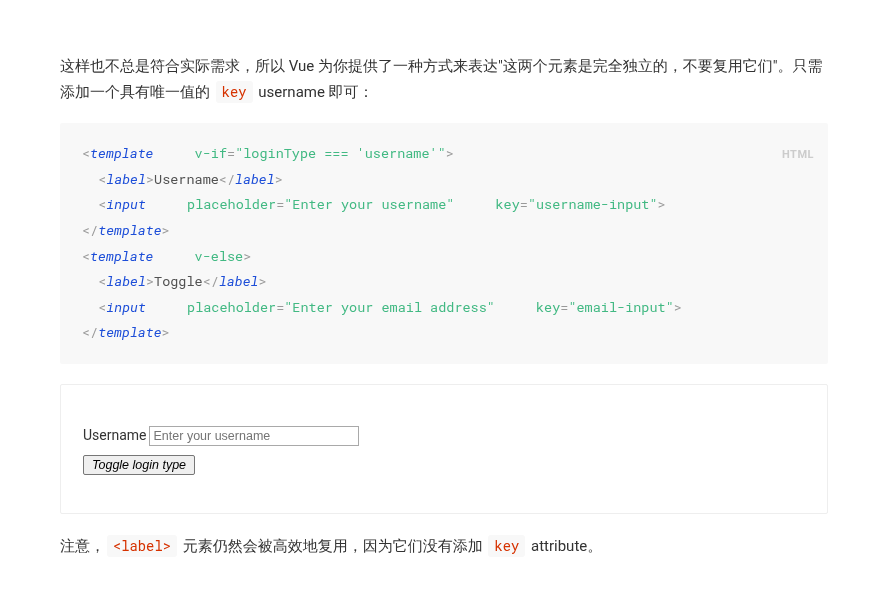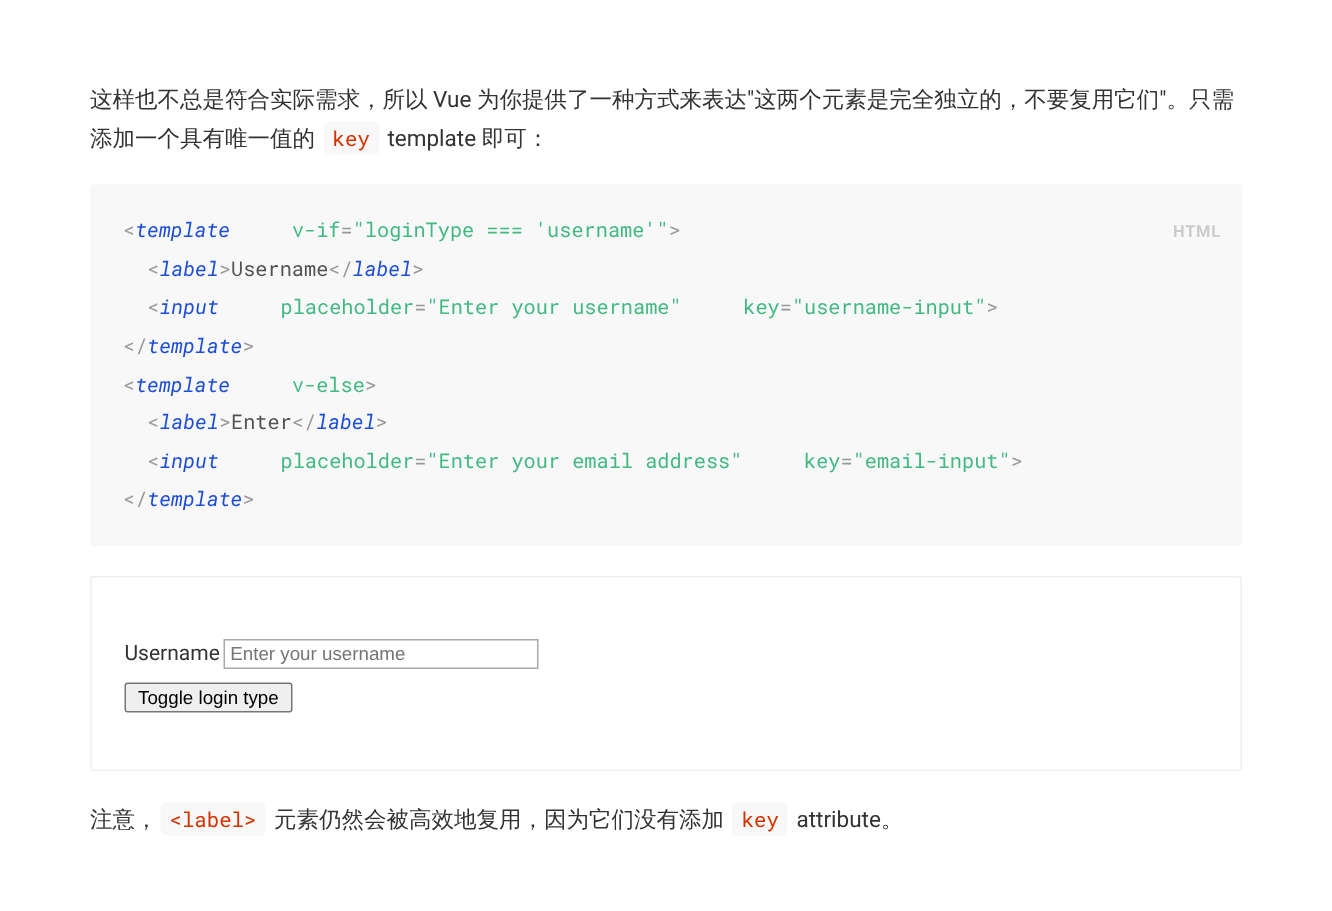--- a/index.html
+++ b/index.html
@@ -74,37 +74,38 @@
     .demo-btn {
       display: block;
       margin-top: 6px;
       font-family: Arial, sans-serif;
       font-size: 12.5px;
       padding: 2px 8px;
       border: 1px solid #767676;
       background: #efefef;
       border-radius: 2px;
       cursor: pointer;
+      font-style: italic;
     }
   </style>
 </head>
 <body>
 
 <div class="content">
 
   <p>
-    <span>这样也不总是符合实际需求，所以 Vue 为你提供了一种方式来表达"这两个元素是完全独立的，不要复用它们"。只需添加一个具有唯一值的 </span><code class="inline-code">key</code><span> template 即可：</span>
+    <span>这样也不总是符合实际需求，所以 Vue 为你提供了一种方式来表达"这两个元素是完全独立的，不要复用它们"。只需添加一个具有唯一值的 </span><code class="inline-code">key</code><span> username 即可：</span>
   </p>
 
   <div class="code-block"><span class="code-lang">HTML</span><span class="tok-punct">&lt;</span><span class="tok-tag">template</span><span class="tok-attr"> v-if</span><span class="tok-punct">=</span><span class="tok-str">"loginType === 'username'"</span><span class="tok-punct">&gt;</span>
   <span class="tok-punct">&lt;</span><span class="tok-tag">label</span><span class="tok-punct">&gt;</span><span class="tok-text">Username</span><span class="tok-punct">&lt;</span><span class="tok-punct">/</span><span class="tok-tag">label</span><span class="tok-punct">&gt;</span>
   <span class="tok-punct">&lt;</span><span class="tok-tag">input</span><span class="tok-attr"> placeholder</span><span class="tok-punct">=</span><span class="tok-str">"Enter your username"</span><span class="tok-attr"> key</span><span class="tok-punct">=</span><span class="tok-str">"username-input"</span><span class="tok-punct">&gt;</span>
 <span class="tok-punct">&lt;</span><span class="tok-punct">/</span><span class="tok-tag">template</span><span class="tok-punct">&gt;</span>
 <span class="tok-punct">&lt;</span><span class="tok-tag">template</span><span class="tok-attr"> v-else</span><span class="tok-punct">&gt;</span>
-  <span class="tok-punct">&lt;</span><span class="tok-tag">label</span><span class="tok-punct">&gt;</span><span class="tok-text">Enter</span><span class="tok-punct">&lt;</span><span class="tok-punct">/</span><span class="tok-tag">label</span><span class="tok-punct">&gt;</span>
+  <span class="tok-punct">&lt;</span><span class="tok-tag">label</span><span class="tok-punct">&gt;</span><span class="tok-text">Toggle</span><span class="tok-punct">&lt;</span><span class="tok-punct">/</span><span class="tok-tag">label</span><span class="tok-punct">&gt;</span>
   <span class="tok-punct">&lt;</span><span class="tok-tag">input</span><span class="tok-attr"> placeholder</span><span class="tok-punct">=</span><span class="tok-str">"Enter your email address"</span><span class="tok-attr"> key</span><span class="tok-punct">=</span><span class="tok-str">"email-input"</span><span class="tok-punct">&gt;</span>
 <span class="tok-punct">&lt;</span><span class="tok-punct">/</span><span class="tok-tag">template</span><span class="tok-punct">&gt;</span></div>
 
 
   <div class="demo-box">
     <span class="demo-label">Username</span><input class="demo-input" type="text" placeholder="Enter your username" style="">
     <button class="demo-btn">Toggle login type</button>
   </div>
 
   <p>

